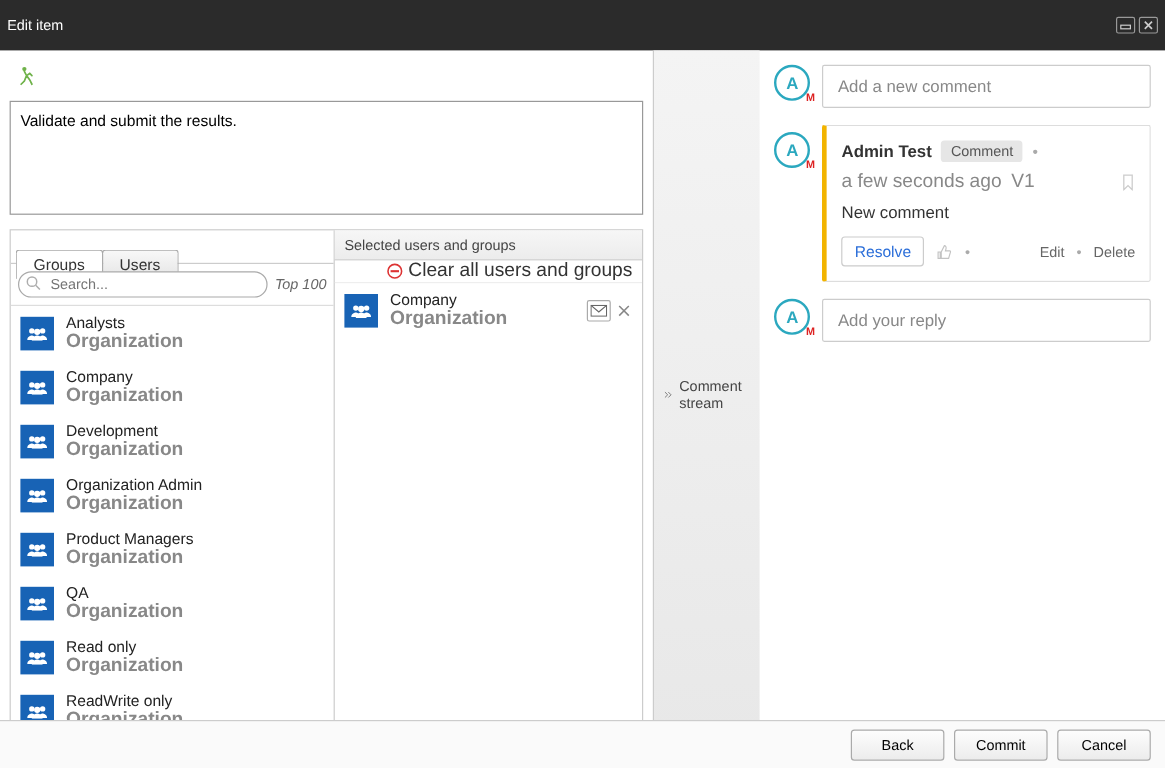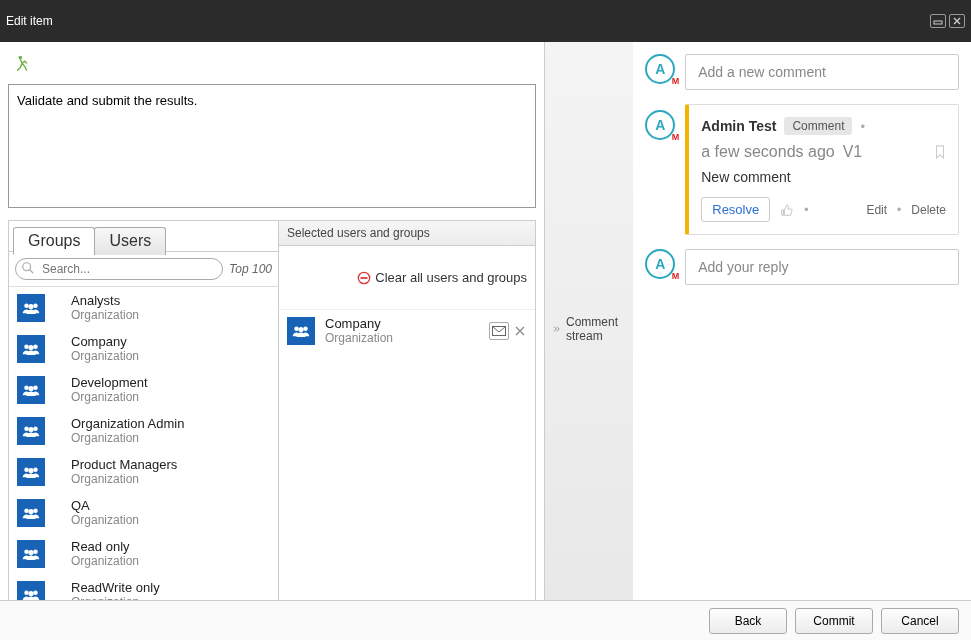--- a/index.html
+++ b/index.html
@@ -23,40 +23,40 @@
 
 
 .desc { width: 100%; height: 150px; border: 1px solid #999; padding: 8px; font-family: inherit; font-size: 13px; resize: none; margin-bottom: 12px; }
 
 
 .picker { display: flex; flex: 1; border: 1px solid #ccc; }
 .picker-left { width: 270px; border-right: 1px solid #ccc; display: flex; flex-direction: column; }
 .picker-right { flex: 1; display: flex; flex-direction: column; }
 
 .tabs { display: flex; }
-.tab { padding: 4px 14px; border: 1px solid #aaa; border-bottom: none; background: linear-gradient(#f8f8f8,#e4e4e4); cursor: pointer; font-size: 16px; border-radius: 3px 3px 0 0; position: relative; top: 4px; }
+.tab { padding: 4px 14px; border: 1px solid #aaa; border-bottom: none; background: linear-gradient(#f8f8f8,#e4e4e4); cursor: pointer; font-size: 13px; border-radius: 3px 3px 0 0; position: relative; top: 14px; }
 .tab.active { background: #fff; border-bottom: 1px solid #fff; }
 .tab + .tab { margin-left: -1px; }
 .tabs-wrap { padding: 2px 4px 0 4px; border-bottom: 1px solid #ccc; }
 
 .searchrow { display: flex; align-items: center; padding: 6px; border-bottom: 1px solid #ddd; }
 .search { flex: 1; position: relative; }
 .search input { width: 100%; height: 22px; border: 1px solid #aaa; border-radius: 11px; padding: 0 8px 0 26px; font-size: 12px; }
 .search .sicon { position: absolute; left: 6px; top: 3px; width: 14px; height: 14px; opacity: .6; }
 .topn { font-style: italic; color: #666; font-size: 12px; margin-left: 6px; }
 
 .glist { flex: 1; overflow-y: auto; }
-.gitem { display: flex; align-items: center; padding: 6px 8px; gap: 26px; cursor: pointer; }
+.gitem { display: flex; align-items: center; padding: 6px 8px; gap: 10px; cursor: pointer; }
 .gicon { width: 28px; height: 28px; background: #1863b5; display: flex; align-items: center; justify-content: center; color: #fff; }
 .gicon svg { width: 18px; height: 12px; }
 .ginfo .gname { font-size: 13px; color: #222; }
-.ginfo .gtype { font-size: 12px; color: #888; }
+.ginfo .gtype { font-size: 16px; color: #888; font-weight: bold; }
 
 .sel-head { background: linear-gradient(#f6f6f6,#ececec); border-bottom: 1px solid #ccc; padding: 5px 8px; font-size: 12px; color: #444; }
-.clearrow { display: flex; justify-content: flex-end; align-items: center; gap: 4px; padding: 24px 8px; border-bottom: 1px solid #eee; font-size: 13px; }
+.clearrow { display: flex; justify-content: flex-end; align-items: center; gap: 4px; padding: 0 8px; border-bottom: 1px solid #eee; font-size: 16px; }
 .minus { width: 14px; height: 14px; }
 .sel-list { flex: 1; overflow-y: auto; }
 .sel-item { display: flex; align-items: center; padding: 6px 8px; gap: 10px; }
 .sel-item .actions { margin-left: auto; display: flex; gap: 4px; }
 .iconbtn { width: 20px; height: 18px; border: 1px solid #aaa; border-radius: 2px; display: flex; align-items: center; justify-content: center; cursor: pointer; background: #fff; }
 
 
 .stream-head { background: linear-gradient(#f4f4f4,#e8e8e8); border-bottom: 1px solid #ccc; padding: 5px 8px; font-size: 12px; color: #444; display: flex; align-items: center; gap: 4px; }
 .chev { width: 14px; height: 12px; }
 .stream-body { padding: 12px 12px; display: flex; flex-direction: column; gap: 14px; }

